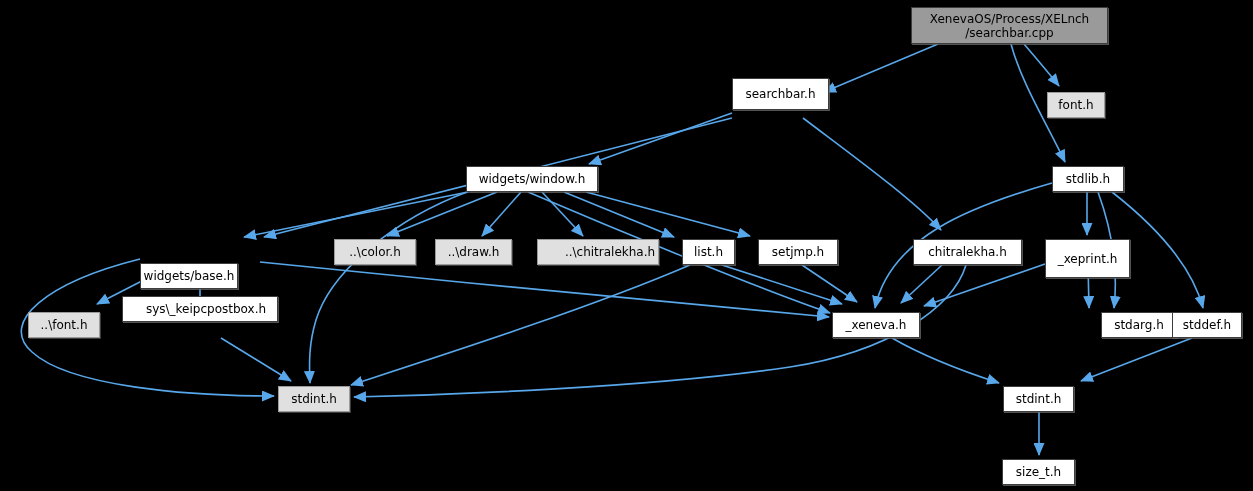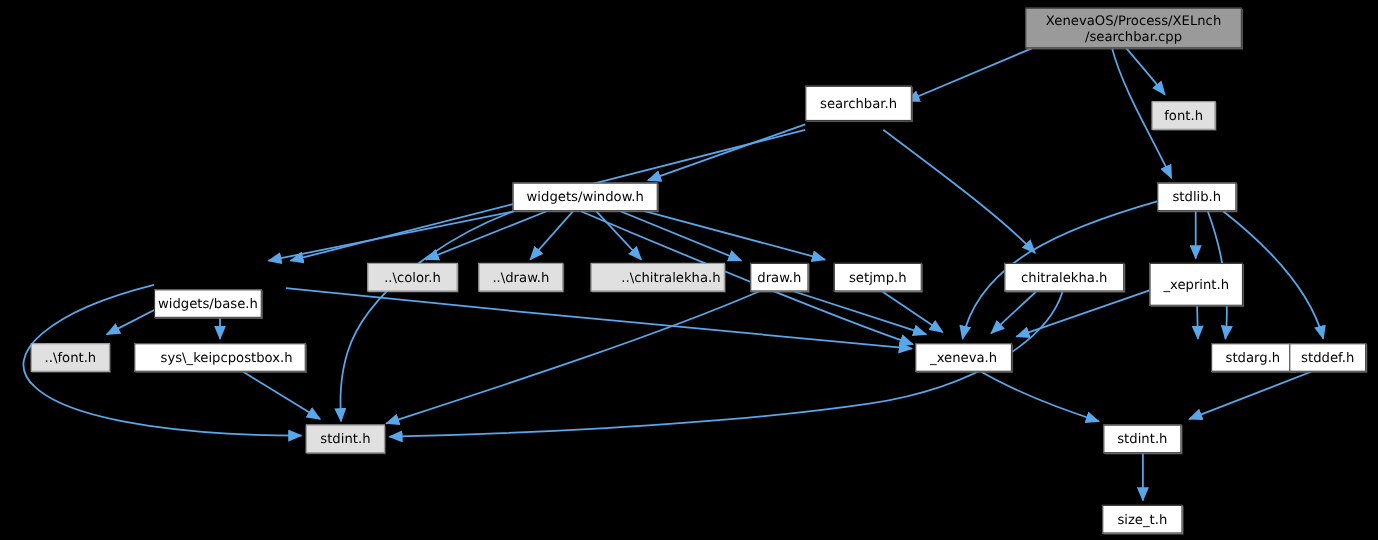--- a/index.html
+++ b/index.html
@@ -29,21 +29,20 @@
   }
   .node.gray{
     background:var(--gray-bg,#e0e0e0);
     border:1px solid var(--gray-border,#9b9b9b);
     box-shadow:1px 1px 0 rgba(110,110,110,.55);
   }
   .node.root{
     background:var(--root-bg,#9a9a9a);
     border:1px solid var(--root-border,#3d3d3d);
     box-shadow:1px 1px 0 rgba(110,110,110,.75);
-    margin-left:21px;
   }
 </style>
 </head>
 <body>
 
 <div id="canvas" style="--bg: #000000; --text: #000000; --node-bg: #ffffff; --node-border: #3d3d3d; --gray-bg: #e0e0e0; --gray-border: #9b9b9b; --root-bg: #9a9a9a; --root-border: #3d3d3d;">
   <svg id="edges" xmlns="http://www.w3.org/2000/svg" width="1253" height="491" viewBox="0 0 1253 491">
     <defs>
       <marker id="arrow" viewBox="0 0 13 11" refX="12" refY="5.5" markerWidth="13" markerHeight="11" markerUnits="userSpaceOnUse" orient="auto">
         <path d="M0,0 L13,5.5 L0,11 Z" fill="#58a7ea"></path>
@@ -89,26 +88,26 @@
       <div class="node root" style="left: 911px; top: 7px; width: 197px; height: 37px;"><span>XenevaOS/Process/XELnch
 /searchbar.cpp</span></div>
       <div class="node white" style="left: 732px; top: 78px; width: 97px; height: 32px;"><span>searchbar.h</span></div>
       <div class="node gray" style="left: 1047px; top: 92px; width: 58px; height: 26px;"><span>font.h</span></div>
       <div class="node white" style="left: 466px; top: 166px; width: 132px; height: 26px;"><span>widgets/window.h</span></div>
       <div class="node white" style="left: 1052px; top: 166px; width: 72px; height: 26px;"><span>stdlib.h</span></div>
       <div class="node white" style="left: 140px; top: 239px; width: 98px; height: 26px; margin-top: 24px;"><span>widgets/base.h</span></div>
       <div class="node gray" style="left: 334px; top: 239px; width: 82px; height: 26px;"><span>..\color.h</span></div>
       <div class="node gray" style="left: 435px; top: 239px; width: 77px; height: 26px;"><span>..\draw.h</span></div>
       <div class="node gray" style="left: 537px; top: 239px; width: 122px; height: 26px; padding-left: 24px;"><span>..\chitralekha.h</span></div>
-      <div class="node white" style="left: 682px; top: 239px; width: 53px; height: 26px;"><span>draw.h</span></div>
+      <div class="node white" style="left: 682px; top: 239px; width: 53px; height: 26px;"><span>list.h</span></div>
       <div class="node white" style="left: 758px; top: 239px; width: 80px; height: 26px;"><span>setjmp.h</span></div>
       <div class="node white" style="left: 913px; top: 239px; width: 109px; height: 26px; justify-content: center;"><span>chitralekha.h</span></div>
       <div class="node white" style="left: 1045px; top: 239px; width: 85px; height: 39px;"><span>_xeprint.h</span></div>
       <div class="node gray" style="left: 28px; top: 312px; width: 72px; height: 26px;"><span>..\font.h</span></div>
-      <div class="node white" style="left: 122px; top: 312px; width: 156px; height: 26px; padding-left: 12px;"><span>sys\_keipcpostbox.h</span></div>
+      <div class="node white" style="left: 122px; top: 296px; width: 156px; height: 26px; padding-left: 12px;"><span>sys\_keipcpostbox.h</span></div>
       <div class="node white" style="left: 832px; top: 312px; width: 88px; height: 26px;"><span>_xeneva.h</span></div>
       <div class="node white" style="left: 1058px; top: 312px; width: 76px; height: 26px; margin-left: 43px;"><span>stdarg.h</span></div>
       <div class="node white" style="left: 1172px; top: 312px; width: 70px; height: 26px;"><span>stddef.h</span></div>
       <div class="node gray" style="left: 278px; top: 386px; width: 72px; height: 26px;"><span>stdint.h</span></div>
       <div class="node white" style="left: 1003px; top: 386px; width: 71px; height: 26px;"><span>stdint.h</span></div>
       <div class="node white" style="left: 1002px; top: 459px; width: 73px; height: 26px;"><span>size_t.h</span></div>
     </div>
 </div>
 
 </body></html>

